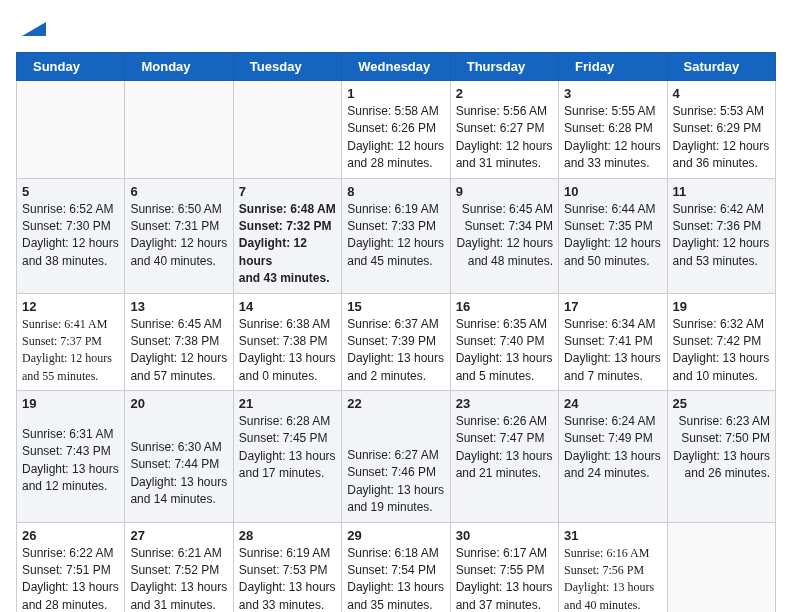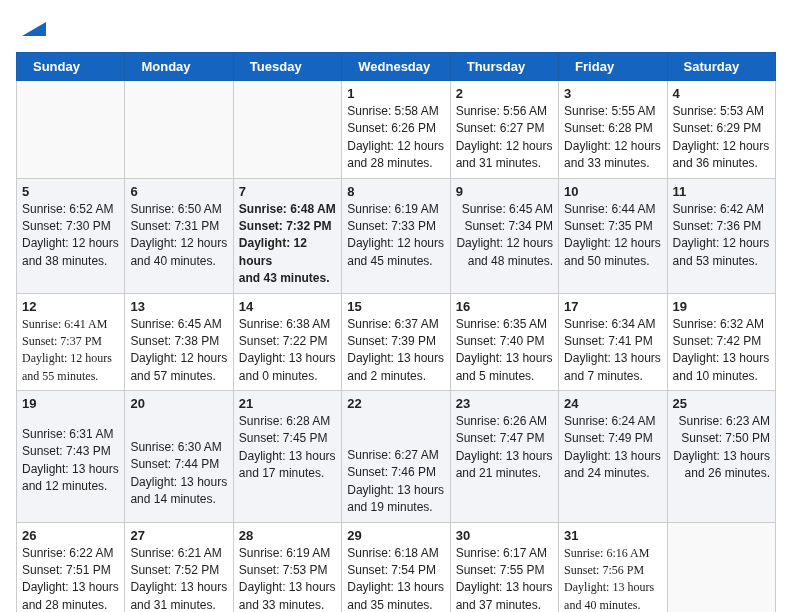--- a/index.html
+++ b/index.html
@@ -213,21 +213,21 @@
         <td>
           <span class="day-num">13</span>
           <div class="day-info" style="white-space: pre-line;">Sunrise: 6:45 AM
 Sunset: 7:38 PM
 Daylight: 12 hours
 and 57 minutes.</div>
         </td>
         <td>
           <span class="day-num">14</span>
           <div class="day-info" style="white-space: pre-line;">Sunrise: 6:38 AM
-Sunset: 7:22 PM
+Sunset: 7:38 PM
 Daylight: 13 hours
 and 0 minutes.</div>
         </td>
         <td>
           <span class="day-num">15</span>
           <div class="day-info" style="white-space: pre-line;">Sunrise: 6:37 AM
 Sunset: 7:39 PM
 Daylight: 13 hours
 and 2 minutes.</div>
         </td>

